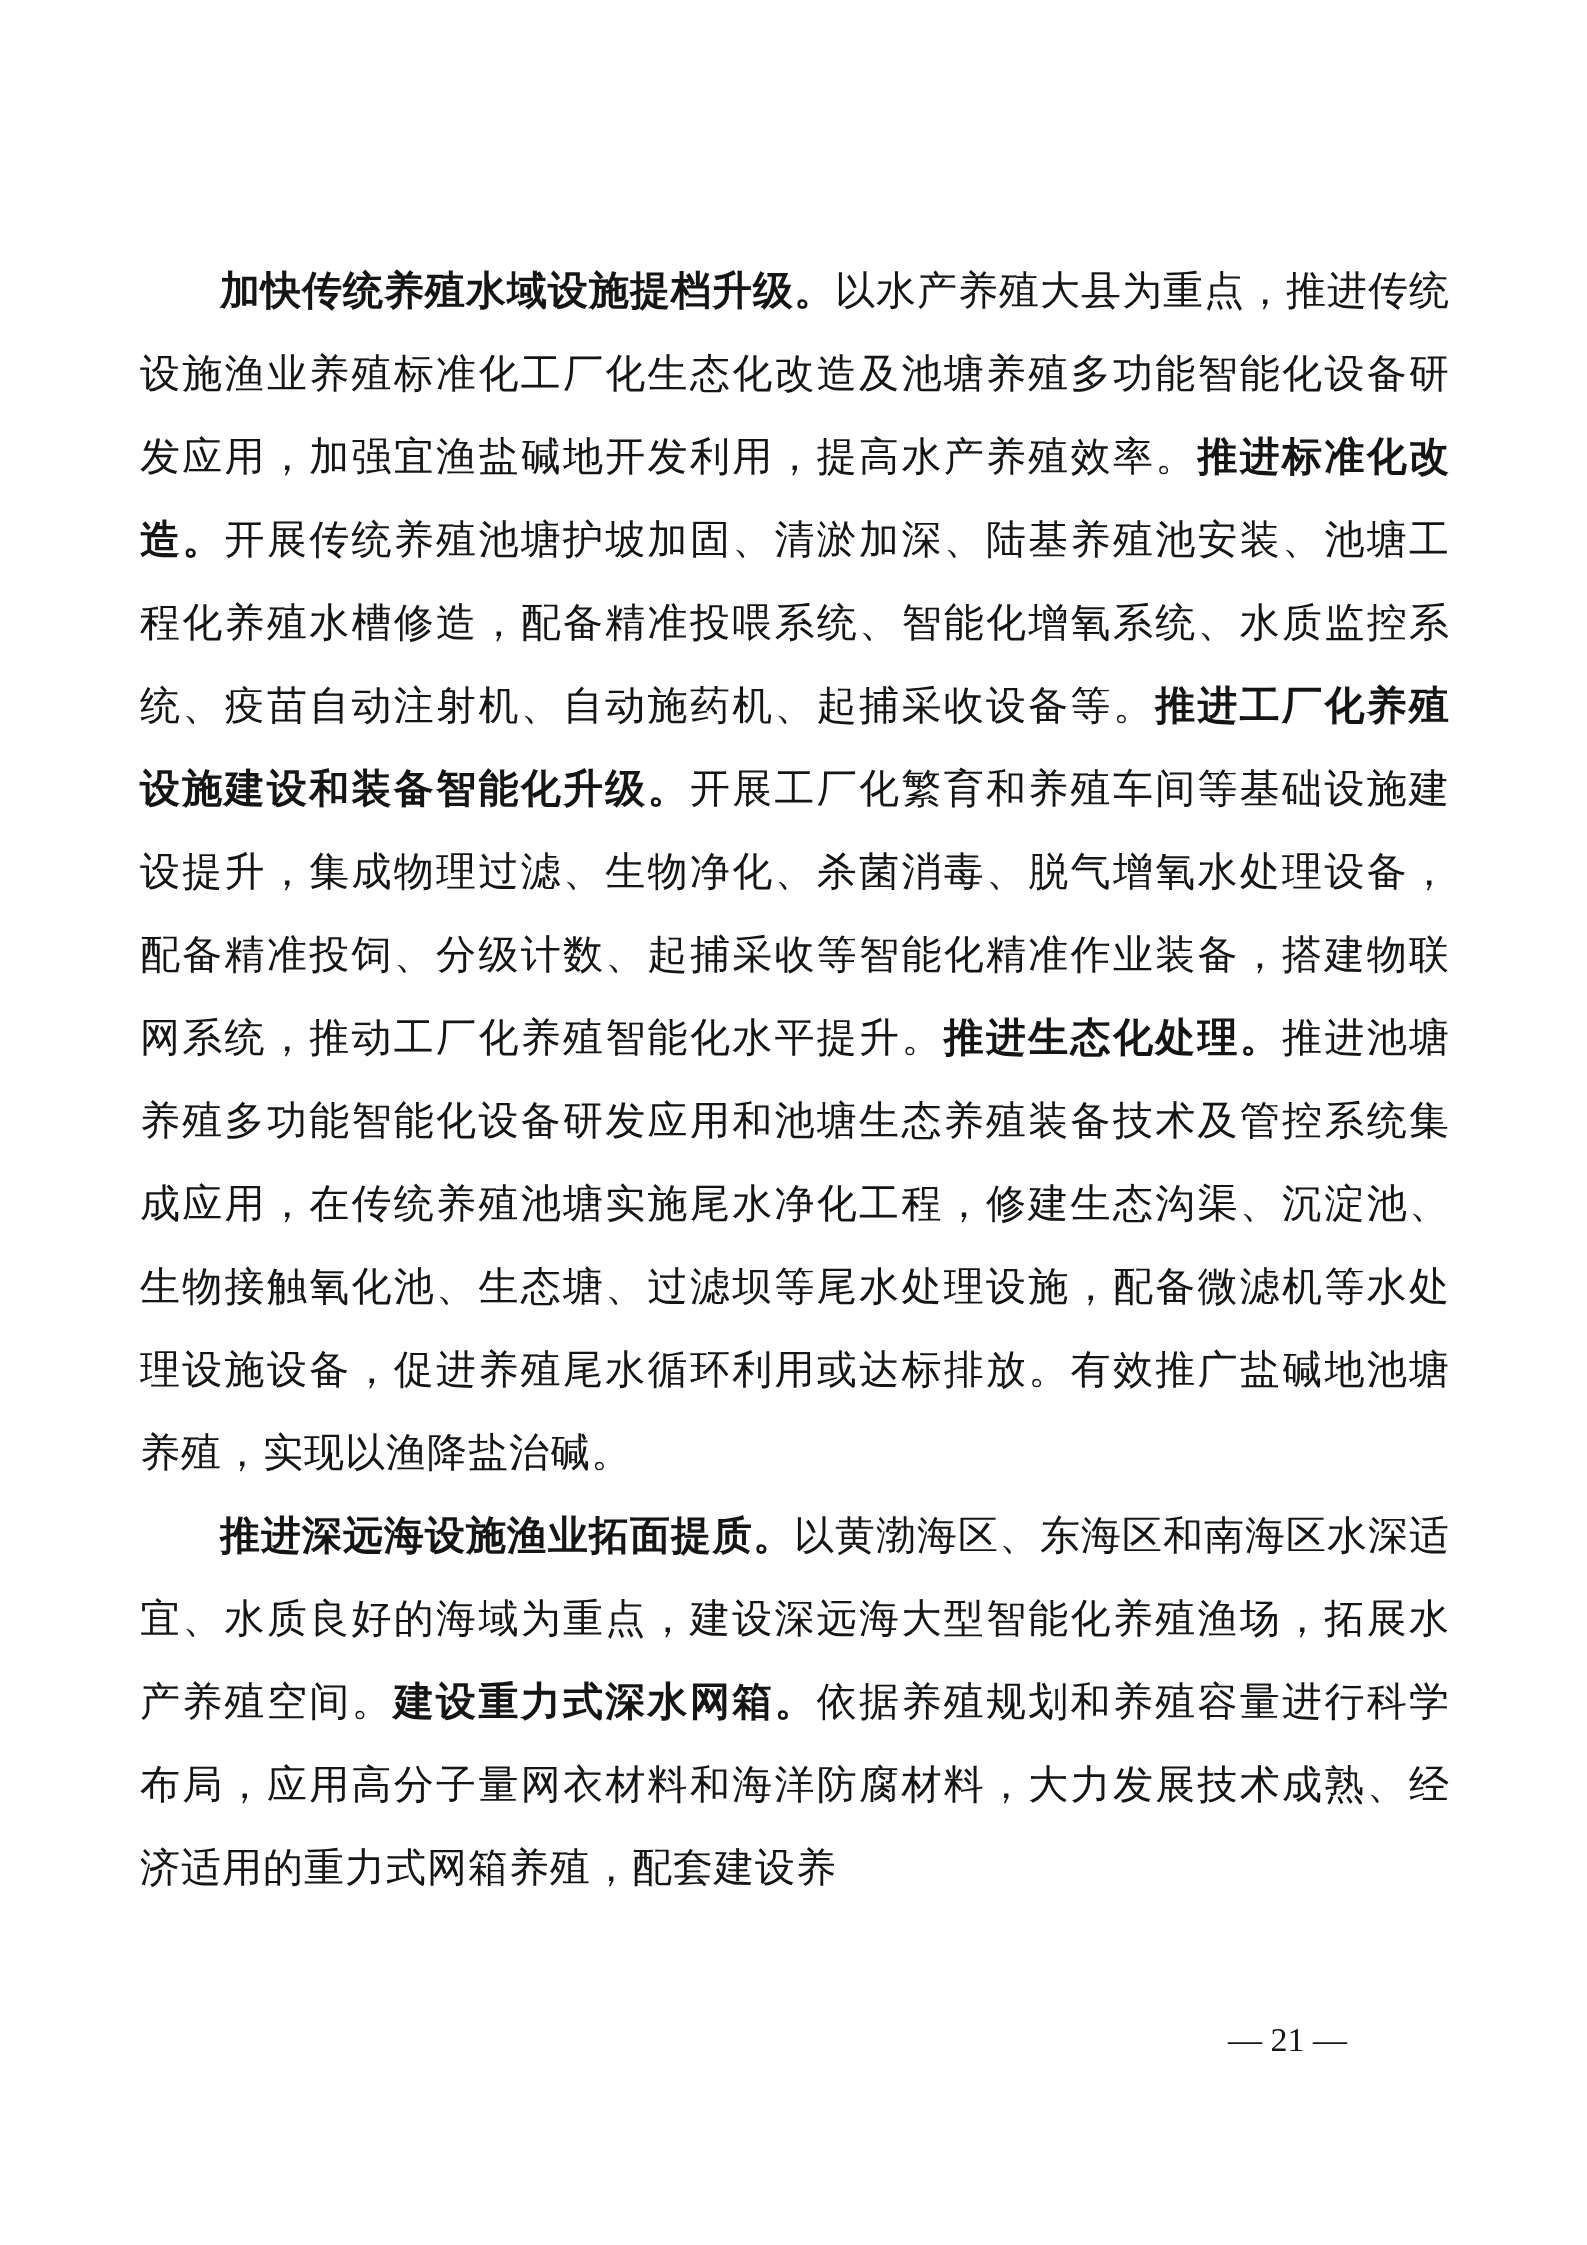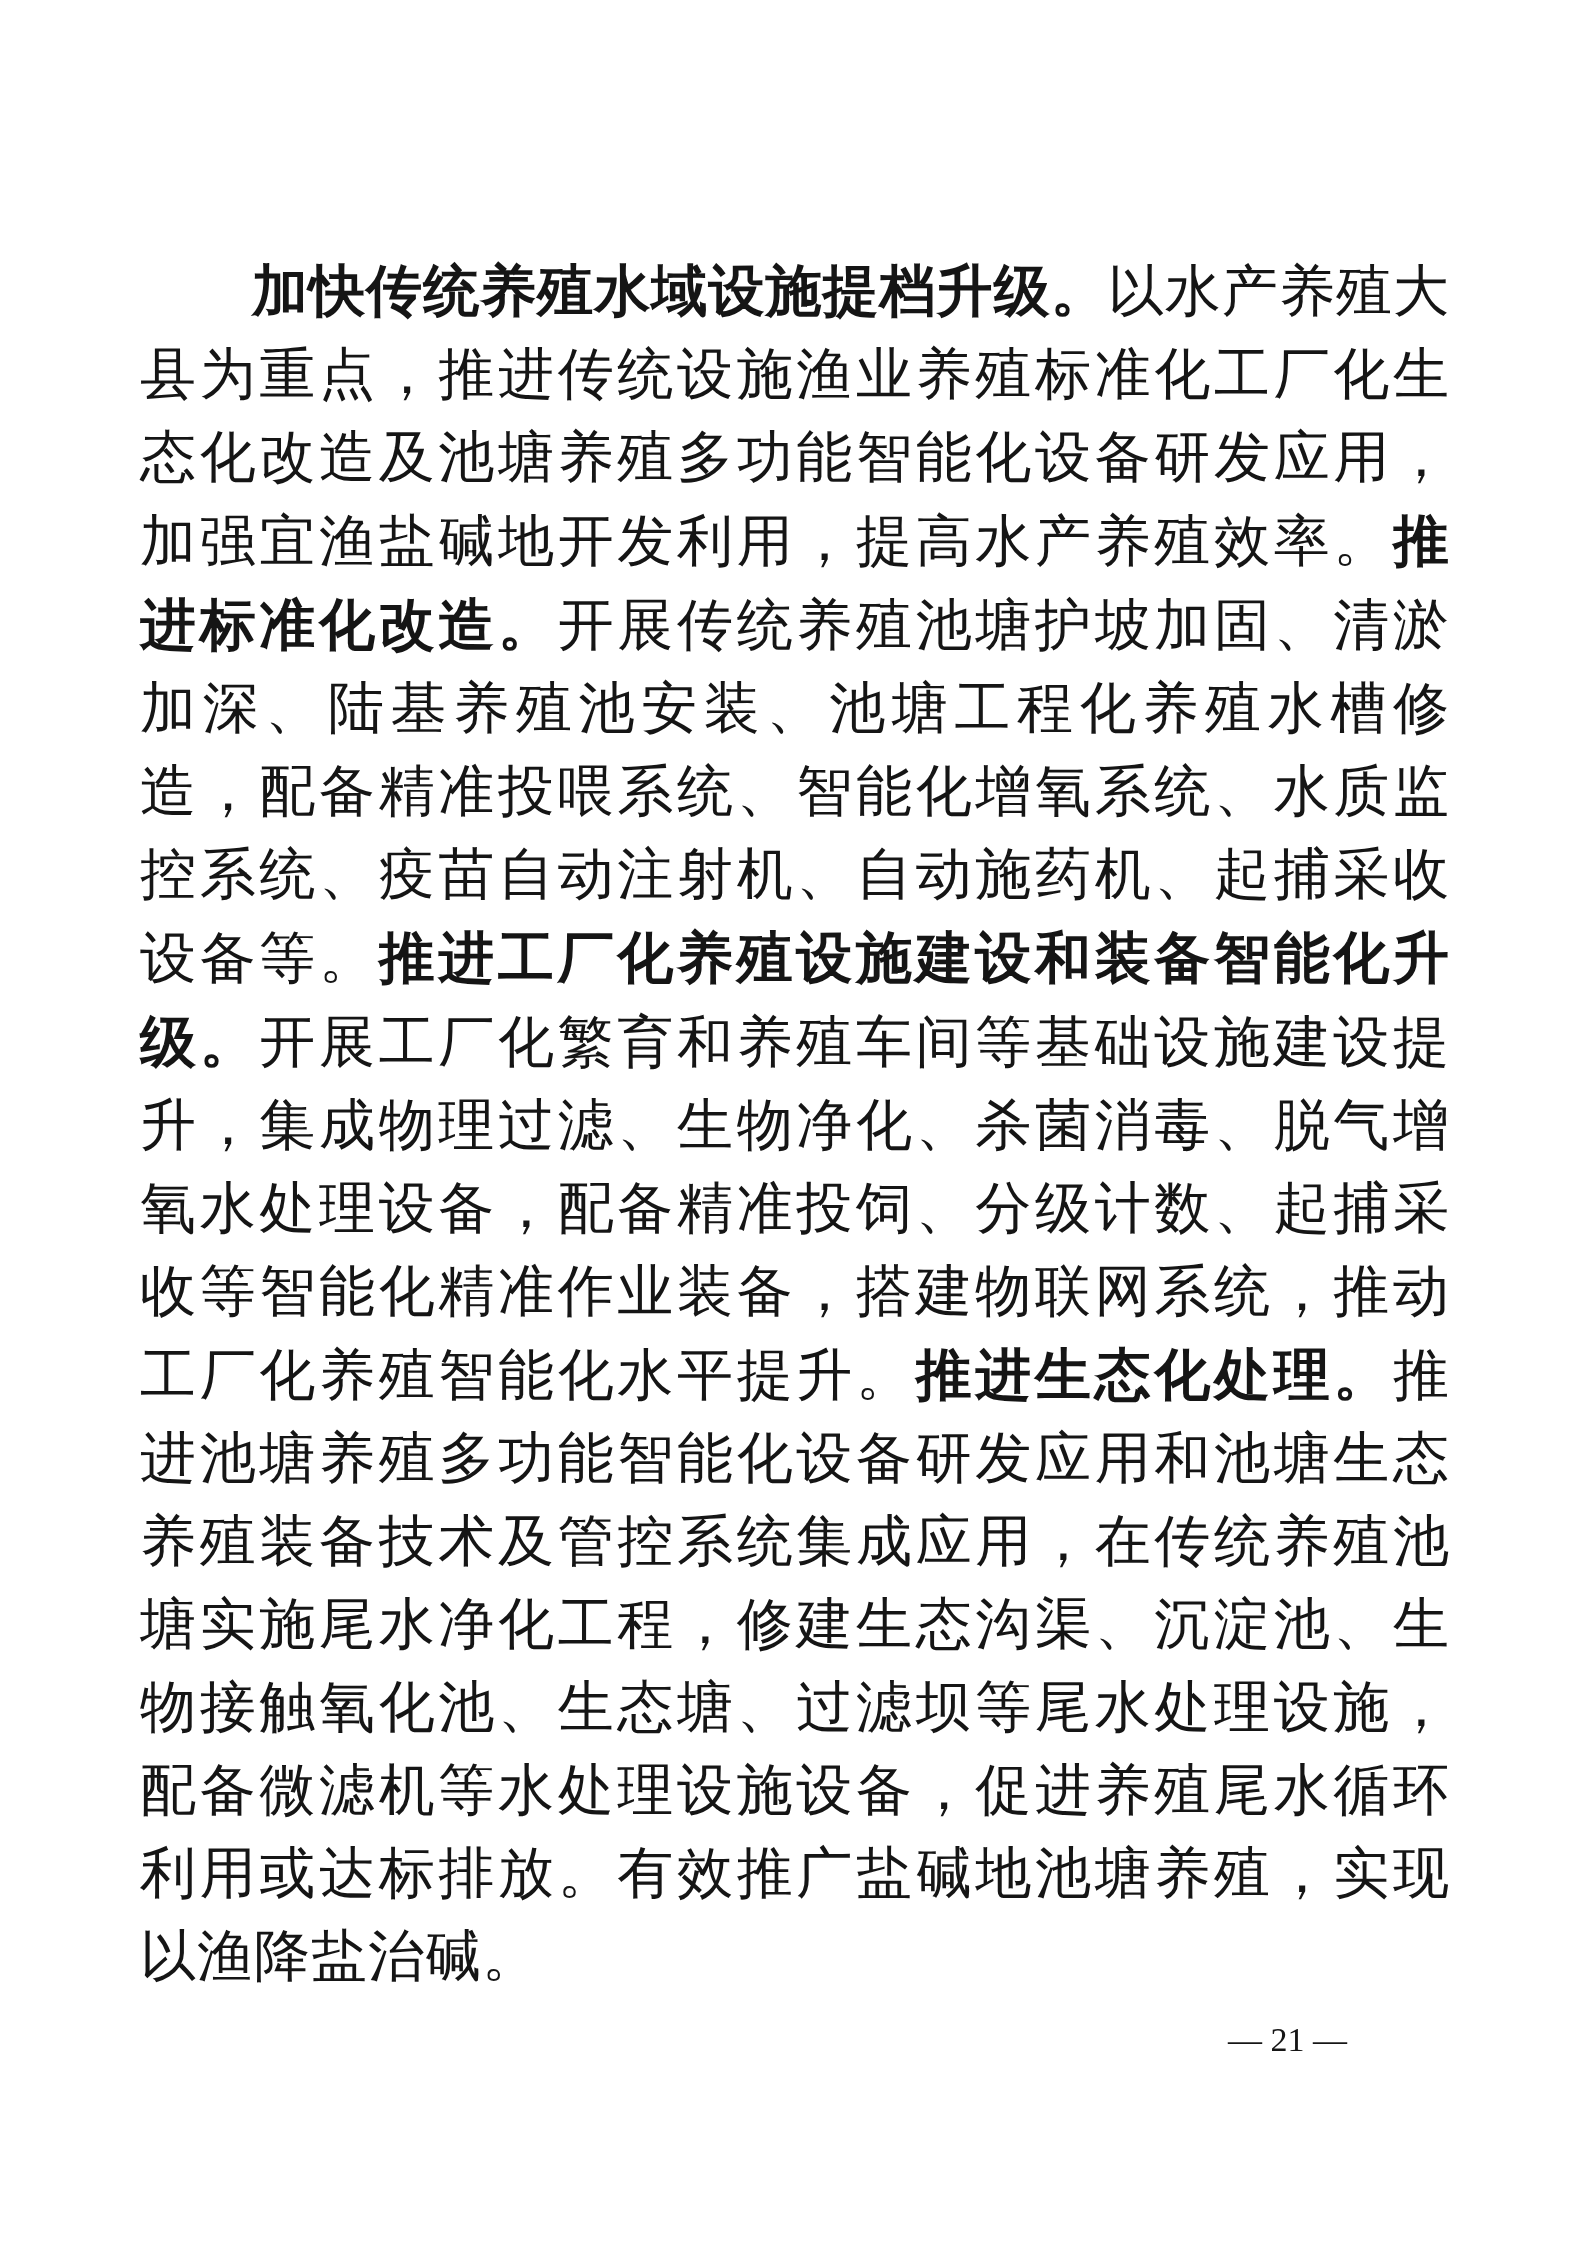--- a/index.html
+++ b/index.html
@@ -20,21 +20,21 @@
     width: 1587px;
     height: 2245px;
     background: #ffffff;
   }
   .content {
     position: absolute;
     left: 140px;
     top: 249px;
     width: 1310px;
     color: #151515;
-    font-size: 56px;
+    font-size: 40px;
     line-height: 83px;
     text-align: justify;
     letter-spacing: 1px;
   }
   .para {
     margin: 0;
     padding: 0;
     text-indent: 2em;
     word-break: break-all;
   }
@@ -55,15 +55,16 @@
     font-family: "Liberation Serif", serif;
     white-space: nowrap;
   }
 </style>
 </head>
 <body>
 
 <div class="page">
   <div class="content">
       <p class="para"><span class="run bold">加快传统养殖水域设施提档升级。</span><span class="run">以水产养殖大县为重点，推进传统设施渔业养殖标准化工厂化生态化改造及池塘养殖多功能智能化设备研发应用，加强宜渔盐碱地开发利用，提高水产养殖效率。</span><span class="run bold">推进标准化改造。</span><span class="run">开展传统养殖池塘护坡加固、清淤加深、陆基养殖池安装、池塘工程化养殖水槽修造，配备精准投喂系统、智能化增氧系统、水质监控系统、疫苗自动注射机、自动施药机、起捕采收设备等。</span><span class="run bold">推进工厂化养殖设施建设和装备智能化升级。</span><span class="run">开展工厂化繁育和养殖车间等基础设施建设提升，集成物理过滤、生物净化、杀菌消毒、脱气增氧水处理设备，配备精准投饲、分级计数、起捕采收等智能化精准作业装备，搭建物联网系统，推动工厂化养殖智能化水平提升。</span><span class="run bold">推进生态化处理。</span><span class="run">推进池塘养殖多功能智能化设备研发应用和池塘生态养殖装备技术及管控系统集成应用，在传统养殖池塘实施尾水净化工程，修建生态沟渠、沉淀池、生物接触氧化池、生态塘、过滤坝等尾水处理设施，配备微滤机等水处理设施设备，促进养殖尾水循环利用或达标排放。有效推广盐碱地池塘养殖，实现以渔降盐治碱。</span></p>
+      <p class="para"><span class="run bold">推进深远海设施渔业拓面提质。</span><span class="run">以黄渤海区、东海区和南海区水深适宜、水质良好的海域为重点，建设深远海大型智能化养殖渔场，拓展水产养殖空间。</span><span class="run bold">建设重力式深水网箱。</span><span class="run">依据养殖规划和养殖容量进行科学布局，应用高分子量网衣材料和海洋防腐材料，大力发展技术成熟、经济适用的重力式网箱养殖，配套建设养</span></p>
     </div>
   <div class="page-number">— 21 —</div>
 </div>
 
 </body></html>

